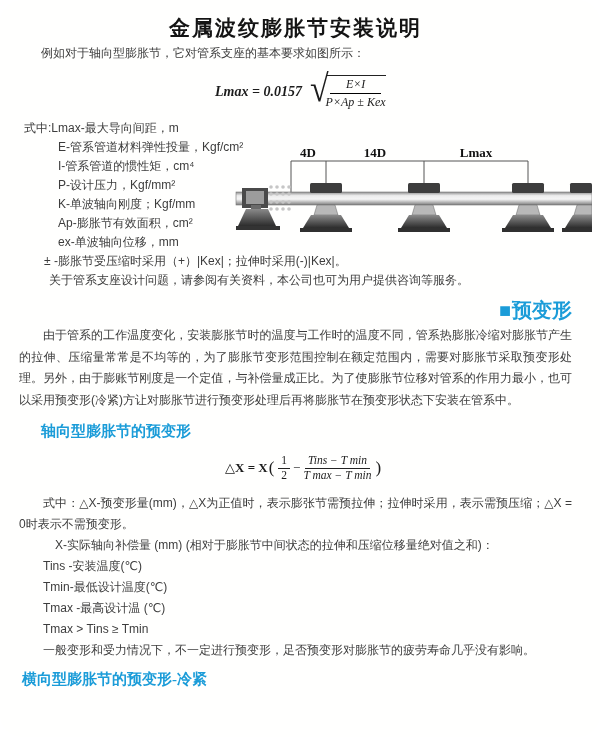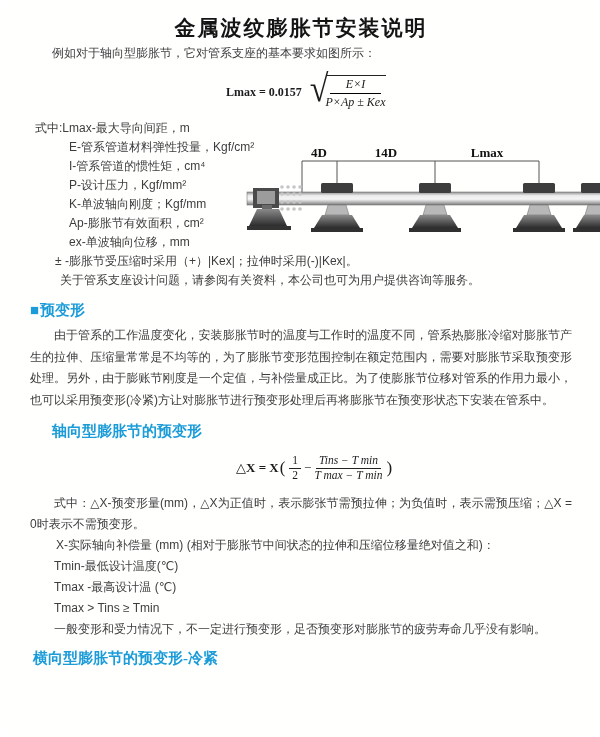--- a/index.html
+++ b/index.html
@@ -1,37 +1,37 @@
 <!DOCTYPE html>
 <html><head>
 <meta charset="utf-8">
 <style>
   * { margin:0; padding:0; box-sizing:border-box; }
   html,body { background:#fff; }
   .page {
     position:relative; width:600px; height:737px; margin:0 auto;
     background:#fffffe; overflow:hidden;
     font-family:"Liberation Sans","DejaVu Sans",sans-serif;
-    color:#3d3d3d; padding:12px 28px 0 30px;border-radius:22px;
+    color:#3d3d3d; padding:12px 28px 0 19px;border-radius:22px;
   }
   h1.title {
     text-align:center; font-size:21px; font-weight:bold; color:#141414;
     letter-spacing:2px; margin-top:2px;
   }
   .sq { color:#1b9cd8; font-style:normal; margin-right:1px; }
   .sec-label { color:#1b9cd8; font-size:16px; font-weight:bold; }
   .para { font-size:12px; line-height:21px; text-align:justify; color:#3d3d3d; }
   .p-support { margin-top:13px; text-indent:7px; }
   .p-example { margin-top:1px; text-indent:22px; }
   .indent2 { text-indent:24px; }
 
   
   .formula { display:flex; align-items:center; font-family:"Liberation Serif","DejaVu Serif",serif; color:#1c1c1c; }
   .f1 { margin:6px 0 5px 196px; height:44px; }
-  .f-lhs { font-weight:bold; font-size:12px; }
+  .f-lhs { font-weight:bold; font-size:14px;font-style:italic; }
   .radical { font-size:34px; font-weight:400; line-height:1; margin:0 -3px 6px 8px; transform:scaleY(1.12); }
   .rad-frac { display:inline-flex; flex-direction:column; align-items:center;
     border-top:1.5px solid #222; font-style:italic; font-size:12px; line-height:1.25; }
   .rad-frac .num { border-bottom:1px solid #000000; padding:1px 16px 1px; }
   .rad-frac .den { padding-top:1px; }
 
   .vfrac { display:inline-flex; flex-direction:column; align-items:center;
     font-size:11.5px; line-height:1.2; margin:0 3px; }
   .vfrac .num { border-bottom:1px solid #222; padding:0 3px 0; }
   .vfrac.it { font-style:italic; }
@@ -43,27 +43,27 @@
   .defs-wrap { position:relative; margin-top:2px; height:172px; }
   .def { font-size:12px; line-height:19px; white-space:nowrap; }
   .def.lead { margin-left:5px; }
   .def.item { margin-left:39px; }
   .def.sign { margin-left:25px; }
   .def.service { margin-left:30px; }
 
   .diagram { position:absolute; left:215px; top:28px; }
   .dim-label { font-family:"Liberation Serif","DejaVu Serif",serif; font-weight:bold; font-size:13px; fill:#111; }
 
-  .sec-head { margin-top:8px; font-size:15px; font-weight:bold; color:#1b9cd8; line-height:22px; }
+  .sec-head { margin-top:8px; font-size:20px; font-weight:bold; color:#1b9cd8; line-height:22px;text-align:right; }
   .p-preform { margin-top:4px; line-height:21.5px; }
   .sub-head { font-size:15px; font-weight:bold; color:#1b9cd8; line-height:22px;font-family:Liberation Serif, serif; }
   .sub-head.axial { margin:9px 0 0 22px; }
   .sub-head.lateral { margin:7px 0 0 3px; }
   .line { font-size:12px; line-height:21px; white-space:nowrap; }
-  .xdef { margin-left:26px; }
+  .xdef { margin-left:36px; }
   .temp { margin-left:24px; }
   .p-where { margin-top:2px; }
   .p-note { margin-top:0; }
 </style>
 </head>
 <body>
 
 <div class="page">
 
   <h1 class="title">金属波纹膨胀节安装说明</h1>
@@ -188,22 +188,23 @@
       <span class="den">2</span>
     </span>
     <span>−</span>
     <span class="vfrac it">
       <span class="num">Tins − T min</span>
       <span class="den">T max − T min</span>
     </span>
     <span class="paren">)</span>
   </div>
 
-  <p class="para p-where indent2">式中：△X-预变形量(mm)，△X为正值时，表示膨张节需预拉伸；为负值时，表示需预压缩；△X = 0时表示不需预变形。</p>
+  <p class="para p-where indent2">式中：△X-预变形量(mm)，△X为正值时，表示膨张节需预拉伸；拉伸时采用，表示需预压缩；△X = 0时表示不需预变形。</p>
   <p class="line xdef">X-实际轴向补偿量 (mm) (相对于膨胀节中间状态的拉伸和压缩位移量绝对值之和)：</p>
+  <p class="line temp">Tins -安装温度(℃)</p>
   <p class="line temp">Tmin-最低设计温度(℃)</p>
   <p class="line temp">Tmax -最高设计温 (℃)</p>
   <p class="line temp">Tmax &gt; Tins ≥ Tmin</p>
   <p class="para p-note indent2">一般变形和受力情况下，不一定进行预变形，足否预变形对膨胀节的疲劳寿命几乎没有影响。</p>
 
   <h3 class="sub-head lateral">横向型膨胀节的预变形-冷紧</h3>
 
 </div>
 
 </body></html>

